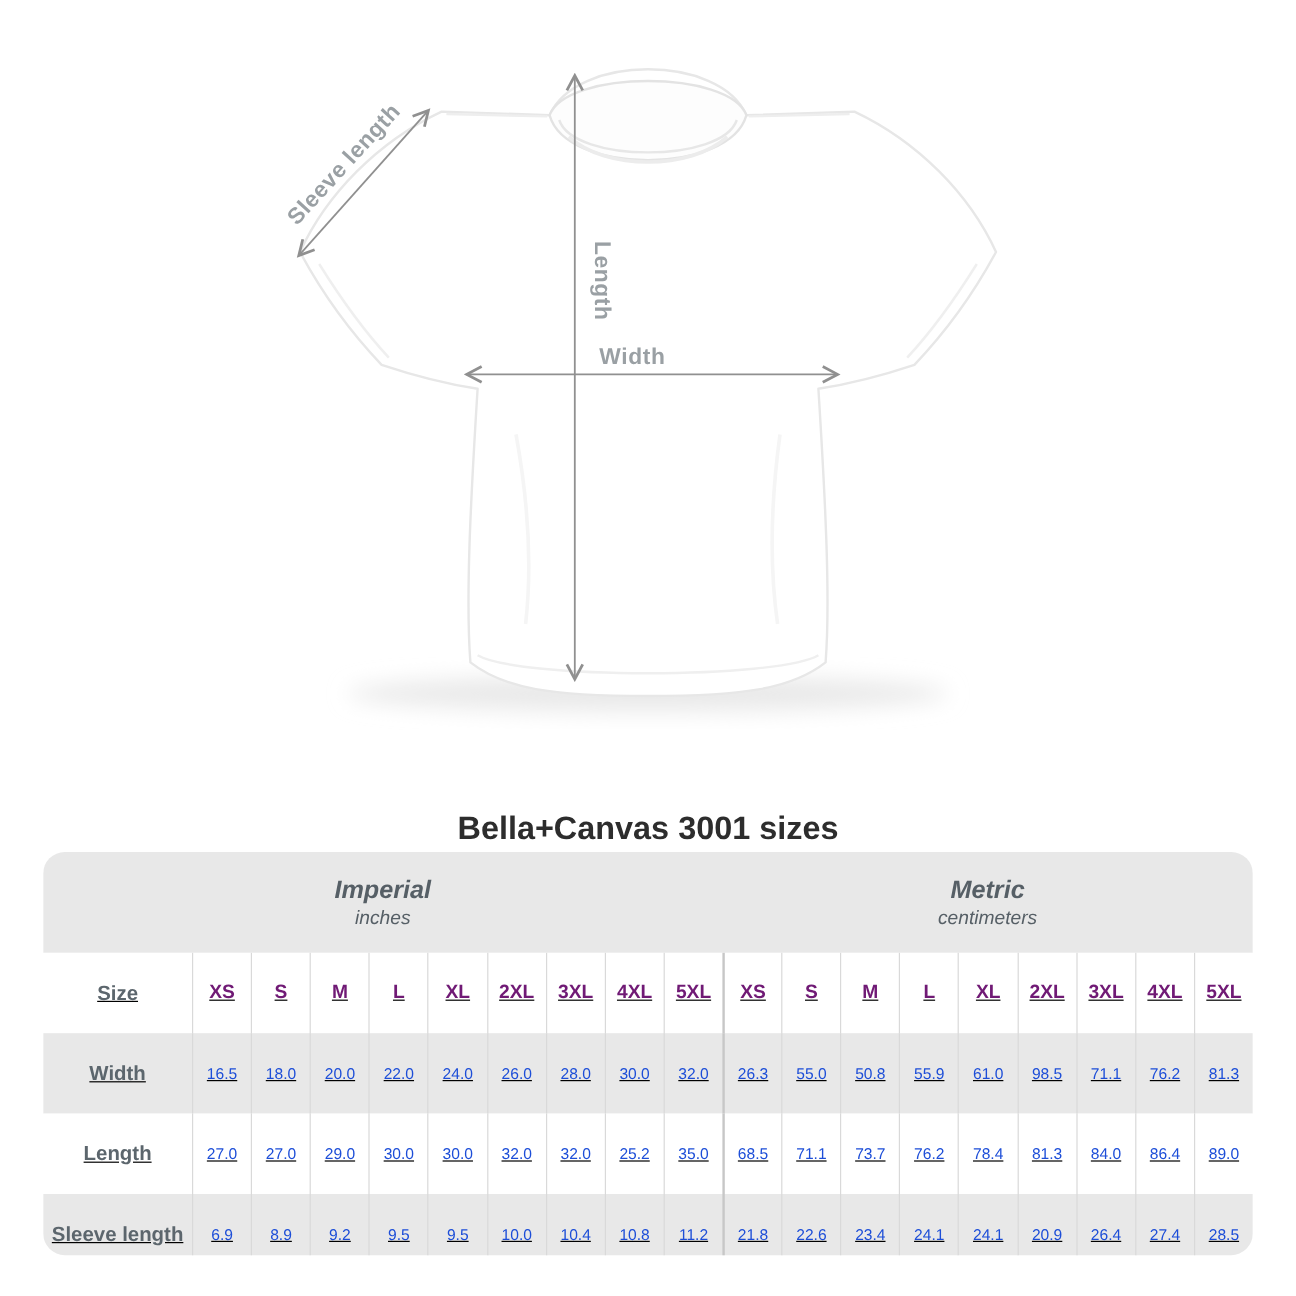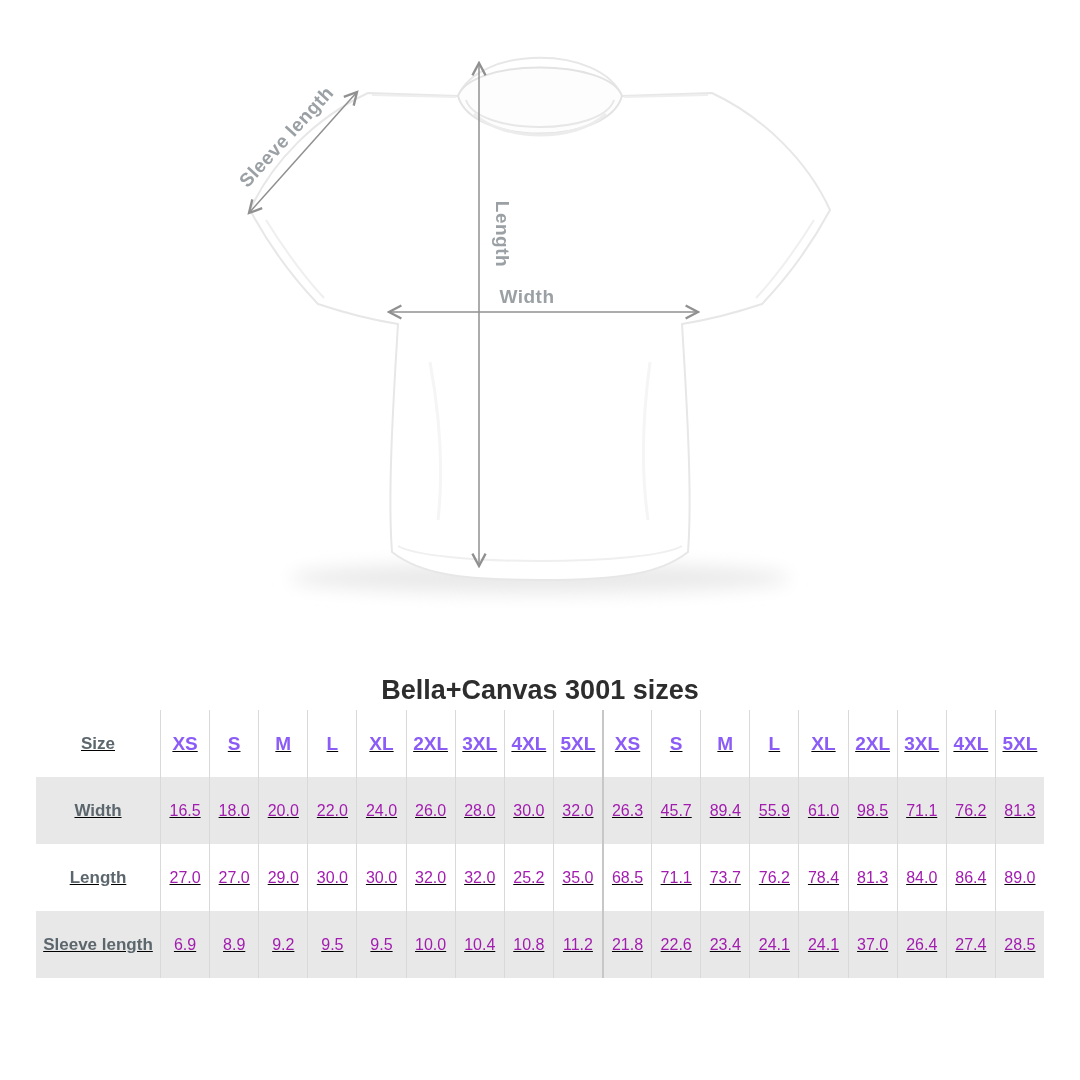--- a/index.html
+++ b/index.html
@@ -18,22 +18,22 @@
   .band .group{display:flex;flex-direction:column;align-items:center;justify-content:center;gap:3px;}
   .gname{font-size:21px;font-weight:bold;font-style:italic;color:#565f66;}
   .gunit{font-size:16px;font-style:italic;color:#565f66;}
   .trow{display:grid;grid-template-columns:124px repeat(18,1fr);height:67px;text-decoration:underline;}
   .trow>div{display:flex;align-items:center;justify-content:center;}
   .trow>div+div{border-left:1px solid #d9d9d9;}
   .trow>div:nth-child(11){border-left:2px solid #c7c7c7;}
   .r-gray{background:#e8e8e8;}
   .r-white{background:#ffffff;}
   .lbl{font-size:17px;font-weight:bold;color:#5c666d;}
-  .szh{font-size:19px;font-weight:bold;color:#8b5cf6;}
-  .val{font-size:16px;color:#a21caf;}
+  .szh{font-size:16px;font-weight:bold;color:#701a75;}
+  .val{font-size:13px;color:#1d4ed8;}
 </style>
 </head>
 <body>
 
 <div class="page">
 
   <svg class="diagram" width="1080" height="608" viewBox="0 0 1080 608">
     <defs>
       <marker id="arw" viewBox="0 0 10 10" refX="8.5" refY="5" markerWidth="11" markerHeight="11" orient="auto-start-reverse">
         <path d="M1 1 L8.5 5 L1 9" fill="none" stroke="#909090" stroke-width="1.4"></path>
@@ -78,20 +78,30 @@
 
     <text class="dim-label" transform="translate(291 141) rotate(-47.5)" text-anchor="middle">Sleeve length</text>
     <text class="dim-label" transform="translate(496 234) rotate(90)" text-anchor="middle">Length</text>
     <text class="dim-label" x="527" y="303" text-anchor="middle">Width</text>
   </svg>
 
   <div class="title">Bella+Canvas 3001 sizes</div>
 
   <div class="size-table">
 
+    <div class="band">
+      <div class="group">
+        <div class="gname">Imperial</div>
+        <div class="gunit">inches</div>
+      </div>
+      <div class="group">
+        <div class="gname">Metric</div>
+        <div class="gunit">centimeters</div>
+      </div>
+    </div>
 
     <div class="trow r-white">
       <div class="lbl">Size</div>
       <div class="szh">XS</div>
       <div class="szh">S</div>
       <div class="szh">M</div>
       <div class="szh">L</div>
       <div class="szh">XL</div>
       <div class="szh">2XL</div>
       <div class="szh">3XL</div>
@@ -113,22 +123,22 @@
       <div class="val">16.5</div>
       <div class="val">18.0</div>
       <div class="val">20.0</div>
       <div class="val">22.0</div>
       <div class="val">24.0</div>
       <div class="val">26.0</div>
       <div class="val">28.0</div>
       <div class="val">30.0</div>
       <div class="val">32.0</div>
       <div class="val">26.3</div>
-      <div class="val">45.7</div>
-      <div class="val">89.4</div>
+      <div class="val">55.0</div>
+      <div class="val">50.8</div>
       <div class="val">55.9</div>
       <div class="val">61.0</div>
       <div class="val">98.5</div>
       <div class="val">71.1</div>
       <div class="val">76.2</div>
       <div class="val">81.3</div>
     </div>
 
     <div class="trow r-white">
       <div class="lbl">Length</div>
@@ -161,20 +171,20 @@
       <div class="val">9.5</div>
       <div class="val">10.0</div>
       <div class="val">10.4</div>
       <div class="val">10.8</div>
       <div class="val">11.2</div>
       <div class="val">21.8</div>
       <div class="val">22.6</div>
       <div class="val">23.4</div>
       <div class="val">24.1</div>
       <div class="val">24.1</div>
-      <div class="val">37.0</div>
+      <div class="val">20.9</div>
       <div class="val">26.4</div>
       <div class="val">27.4</div>
       <div class="val">28.5</div>
     </div>
 
   </div>
 </div>
 
 </body></html>

